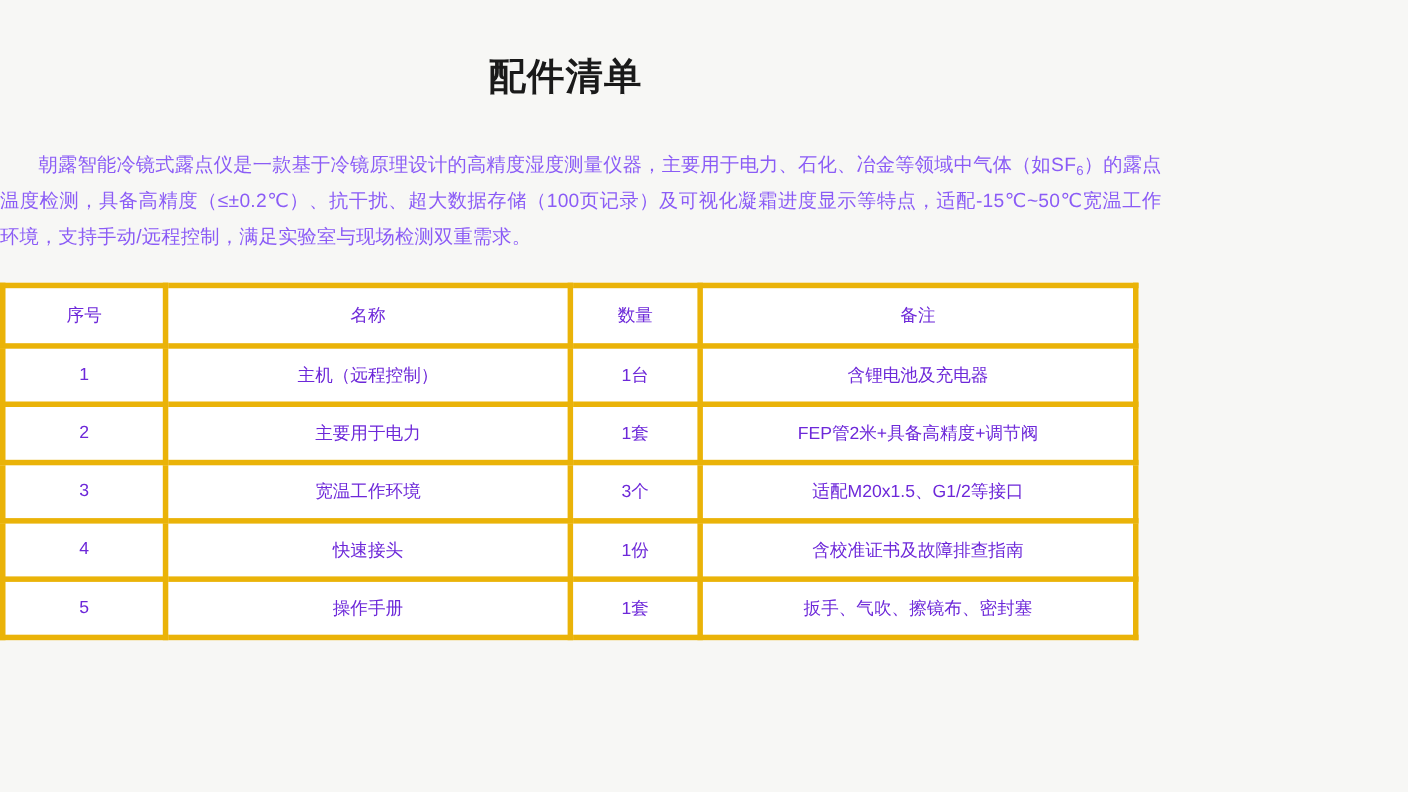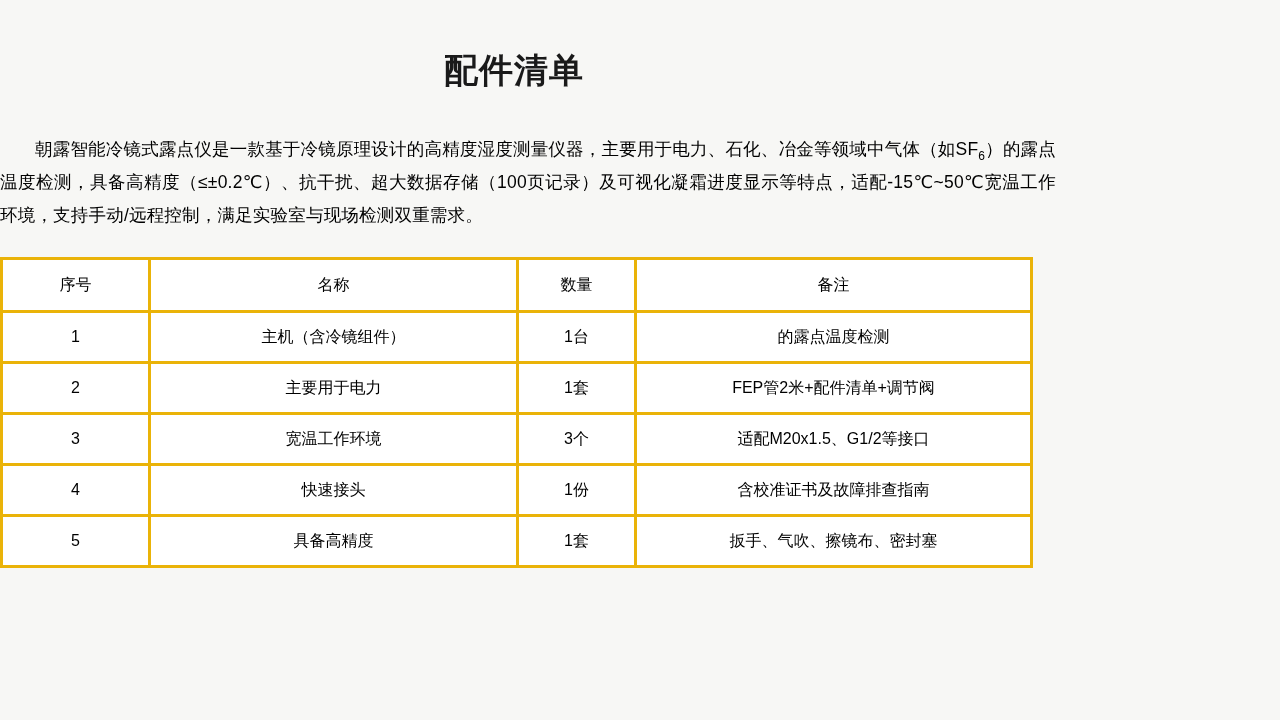--- a/index.html
+++ b/index.html
@@ -29,45 +29,45 @@
     color: #1a1a1a;
     margin: 0;
     padding-top: 50px;
     line-height: 1.2;
   }
   .intro {
     width: 1056px;
     margin: 42px auto 0 auto;
     font-size: 17.5px;
     line-height: 1.85;
-    color: #000000;
+    color: #8b5cf6;
     text-align: justify;
     text-indent: 2em;
     letter-spacing: 0.2px;
   }
   .intro .sub {
     font-size: 12px;
     vertical-align: sub;
   }
   .table-wrap {
     width: 1030px;
     margin: 26px auto 0 auto;
   }
   table.parts {
     width: 100%;
     border-collapse: collapse;
     background: #ffffff;
     table-layout: fixed;
   }
   table.parts th,
   table.parts td {
-    border: 3px solid #eab308;
+    border: 5px solid #eab308;
     text-align: center;
     font-size: 16px;
-    color: #000000;
+    color: #6d28d9;
     height: 48px;
     padding: 0 6px;
     font-weight: normal;
     vertical-align: middle;
   }
   table.parts thead th {
     font-weight: normal;
     height: 50px;
   }
   col.c0 { width: 148px; }
@@ -96,45 +96,45 @@
         <tr>
           <th>序号</th>
           <th>名称</th>
           <th>数量</th>
           <th>备注</th>
         </tr>
       </thead>
       <tbody>
         <tr>
           <td>1</td>
-          <td>主机（含冷镜组件）</td>
+          <td>主机（远程控制）</td>
           <td>1台</td>
-          <td>的露点温度检测</td>
+          <td>含锂电池及充电器</td>
         </tr>
         <tr>
           <td>2</td>
           <td>主要用于电力</td>
           <td>1套</td>
-          <td>FEP管2米+配件清单+调节阀</td>
+          <td>FEP管2米+具备高精度+调节阀</td>
         </tr>
         <tr>
           <td>3</td>
           <td>宽温工作环境</td>
           <td>3个</td>
           <td>适配M20x1.5、G1/2等接口</td>
         </tr>
         <tr>
           <td>4</td>
           <td>快速接头</td>
           <td>1份</td>
           <td>含校准证书及故障排查指南</td>
         </tr>
         <tr>
           <td>5</td>
-          <td>具备高精度</td>
+          <td>操作手册</td>
           <td>1套</td>
           <td>扳手、气吹、擦镜布、密封塞</td>
         </tr>
       </tbody>
     </table>
   </div>
 
 </div>
 
 </body></html>

